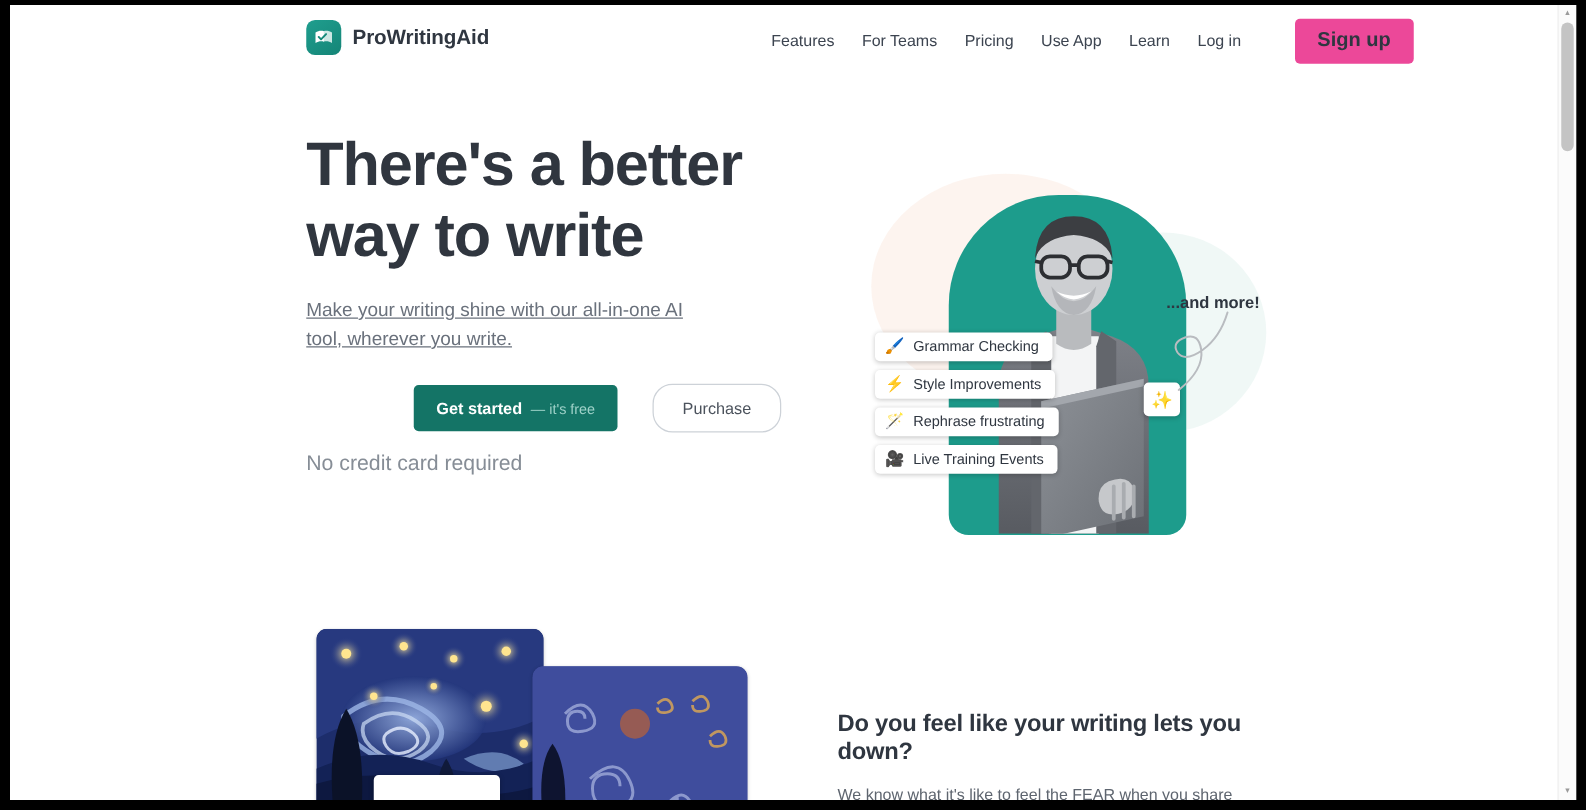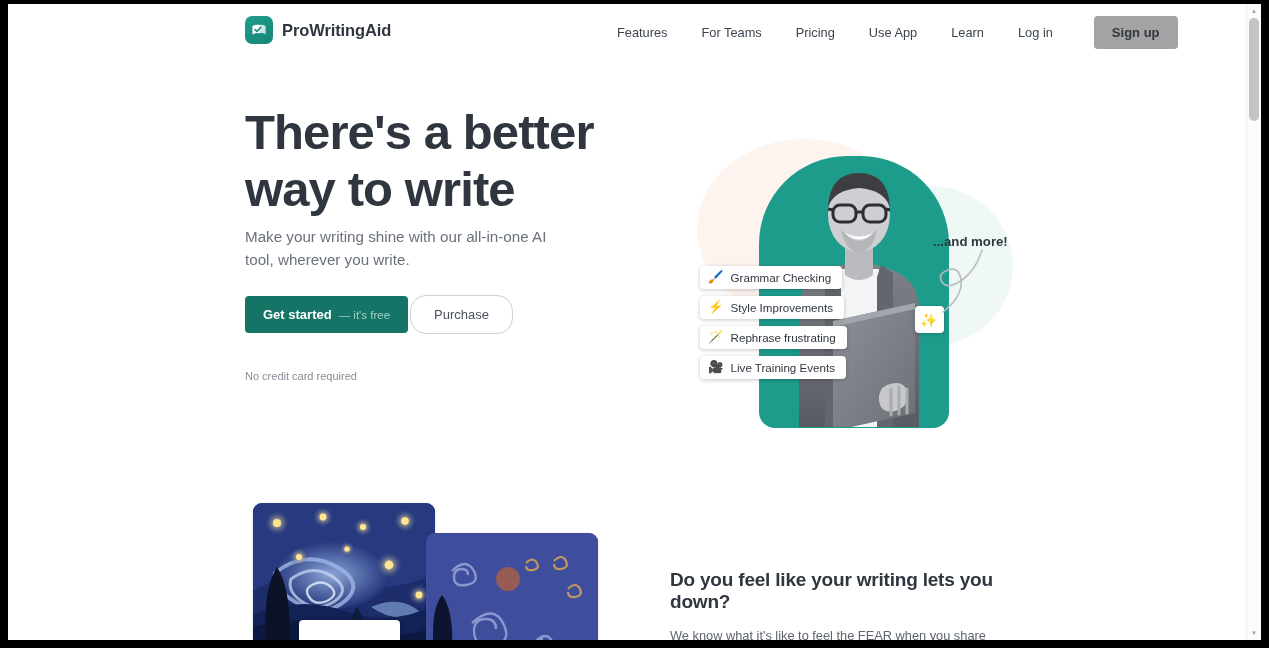--- a/index.html
+++ b/index.html
@@ -81,34 +81,34 @@
   }
   #brand-name {
     font-size: 16.5px;
     font-weight: bold;
     color: #2f3640;
     letter-spacing: -0.1px;
   }
   nav#main-nav {
     position: absolute;
     left: 598px; top: 0; height: 57px;
-    display: flex; align-items: center; gap: 12px;
+    display: flex; align-items: center; gap: 0;
   }
   nav#main-nav a.nav-link {
     font-size: 12.8px;
     color: #3c4450;
     text-decoration: none;
     padding: 6px 11px;
     white-space: nowrap;
   }
   #signup-btn {
-    margin-left: 18px;
-    background: #a3a3a3;
+    margin-left: 32px;
+    background: #ec4899;
     color: #2f3640;
-    font-size: 13px;
+    font-size: 16px;
     font-weight: bold;
     border: none;
     border-radius: 4px;
     padding: 9px 18px;
     cursor: pointer;
     white-space: nowrap;
     font-family: "Liberation Sans", sans-serif;
   }
 
   
@@ -116,27 +116,28 @@
 
   #hero-copy { position: absolute; left: 237px; top: 43px; width: 380px; }
   #hero-title {
     font-size: 49px;
     line-height: 57px;
     font-weight: bold;
     color: #30363f;
     letter-spacing: -0.9px;
   }
   #hero-sub {
-    margin-top: 7px;
+    margin-top: 19px;
     font-size: 15.2px;
     line-height: 23px;
     color: #6a717c;
     width: 330px;
-  }
-  #hero-ctas { margin-top: 24px; display: flex; align-items: center; gap: 2px; }
+    text-decoration: underline;
+  }
+  #hero-ctas { margin-top: 24px; display: flex; align-items: center; gap: 28px; justify-content: flex-end; }
   #get-started-btn {
     background: #147466;
     border: none;
     border-radius: 4px;
     padding: 11px 18px;
     cursor: pointer;
     display: flex; align-items: baseline; gap: 7px;
     font-family: "Liberation Sans", sans-serif;
   }
   #get-started-label { color: #ffffff; font-size: 13px; font-weight: bold; }
@@ -144,21 +145,21 @@
   #purchase-btn {
     background: #ffffff;
     border: 1px solid #cdd2d8;
     border-radius: 16px;
     padding: 11px 23px;
     color: #4b525c;
     font-size: 13px;
     cursor: pointer;
     font-family: "Liberation Sans", sans-serif;
   }
-  #no-card { margin-top: 36px; font-size: 11px; color: #868d96; }
+  #no-card { margin-top: 15px; font-size: 17px; color: #868d96; }
 
   
   #hero-art { position: absolute; left: 655px; top: 30px; width: 400px; height: 350px; }
   #blob-cream {
     position: absolute; left: 34px; top: 48px;
     width: 215px; height: 180px; border-radius: 50%;
     background: #fdf2ec; opacity: .85;
   }
   #blob-mint {
     position: absolute; left: 185px; top: 95px;

